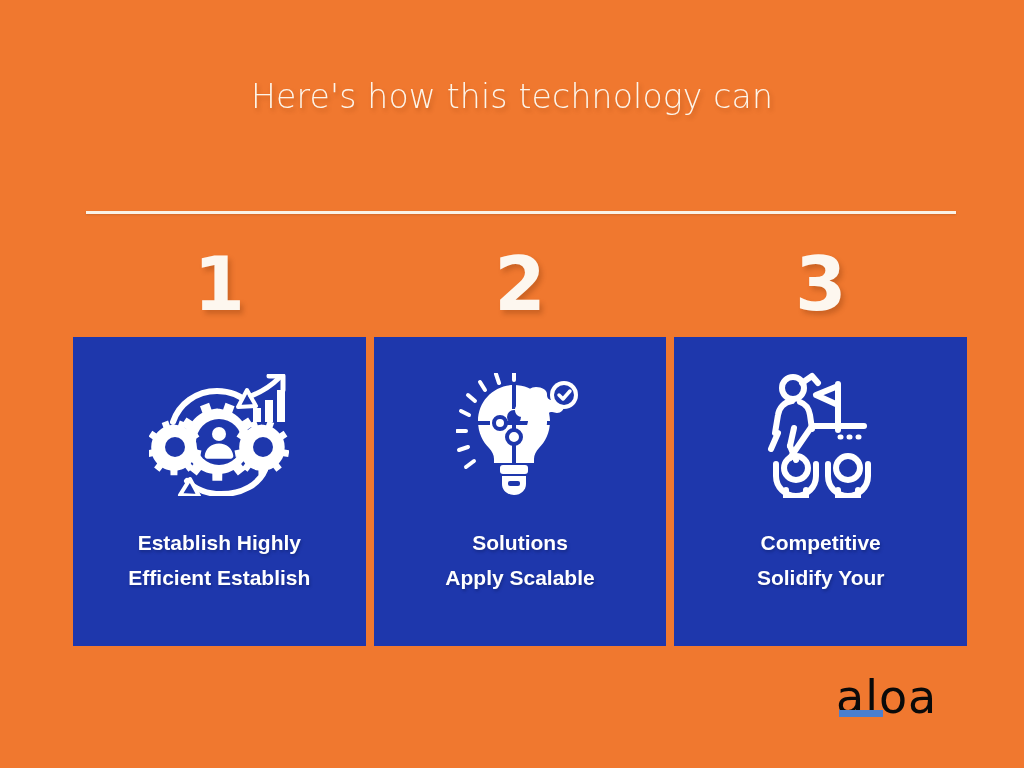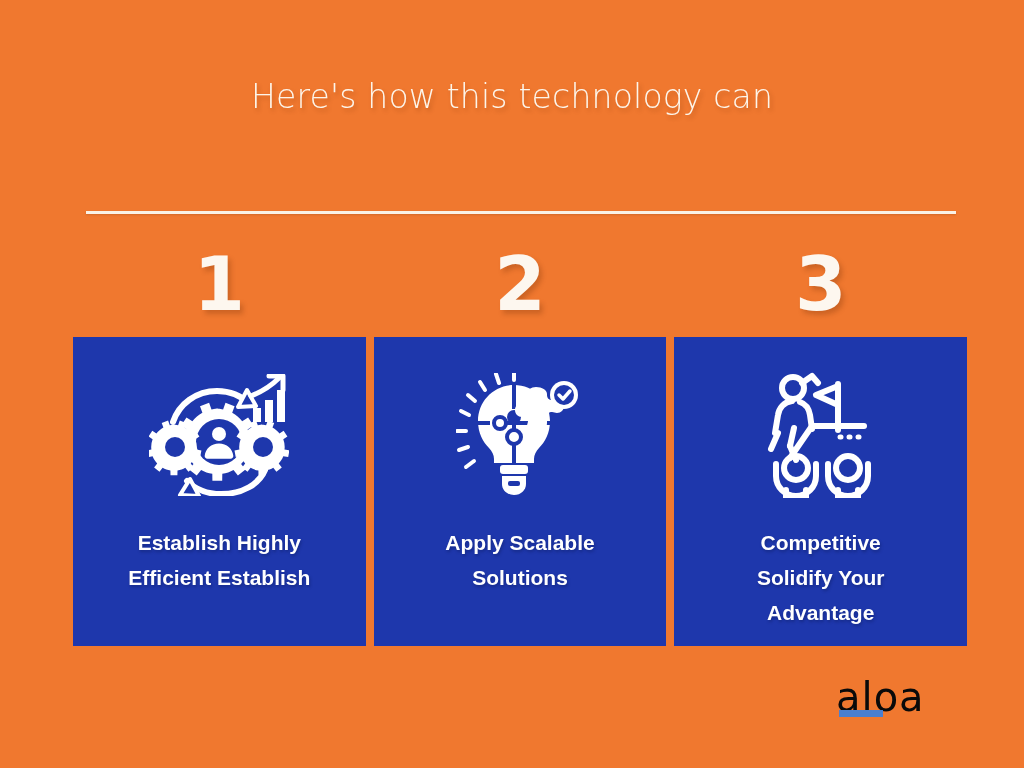--- a/index.html
+++ b/index.html
@@ -127,21 +127,21 @@
   .logo {
     position: absolute;
     left: 836px;
     top: 668px;
     width: 132px;
     height: 62px;
   }
   .logo-text {
     font-family: "DejaVu Sans", sans-serif;
     font-weight: 400;
-    font-size: 40px;
+    font-size: 46px;
     line-height: 58px;
     letter-spacing: 1px;
     color: #0A0A0A;
   }
   .logo-underline {
     position: absolute;
     left: 3px;
     top: 42px;
     width: 44px;
     height: 7px;
@@ -248,22 +248,22 @@
           <rect x="52" y="108" width="12" height="5" rx="2" fill="#1E37AC"></rect>
 
           <path d="M80 14c-5 0-9 3-9 7 0 2 1 3 1 5 0 3-3 4-6 4-4 0-7 3-7 7s3 7 7 7c3 0 6 1 6 4 0 2-1 3-1 5 0 4 4 7 9 7 6 0 11-4 11-10v-6c0-3 2-5 5-5 2 0 3 1 5 1 4 0 7-3 7-7s-3-7-7-7c-2 0-3 1-5 1-3 0-5-2-5-5v-1c0-4-5-7-11-7z" fill="#FFFFFF"></path>
 
           <circle cx="108" cy="22" r="14" fill="#FFFFFF"></circle>
           <circle cx="108" cy="22" r="10" fill="#1E37AC"></circle>
           <path d="M103 22l4 4 7-8" stroke="#FFFFFF" stroke-width="3.5" fill="none" stroke-linecap="round" stroke-linejoin="round"></path>
         </svg>
       </div>
       <div class="card-label">
+        <div>Solutions</div>
         <div>Apply Scalable</div>
-        <div>Solutions</div>
       </div>
     </div>
 
     <div class="card">
       <div class="card-icon">
         <svg width="130" height="126" viewBox="0 0 130 126" fill="none" stroke="#FFFFFF" stroke-width="6" stroke-linecap="round" stroke-linejoin="round">
 
           <circle cx="37" cy="16" r="11"></circle>
 
           <path d="M46 11l10-7 6 7"></path>
@@ -292,21 +292,20 @@
           <path d="M30 118v8h20v-8"></path>
 
           <circle cx="92" cy="96" r="12"></circle>
           <path d="M72 92v12c0 11 9 20 20 20s20-9 20-20V92"></path>
           <path d="M82 118v8h20v-8"></path>
         </svg>
       </div>
       <div class="card-label">
         <div>Competitive</div>
         <div>Solidify Your</div>
-        <div>Advantage</div>
       </div>
     </div>
 
   </div>
 
   <div class="logo">
     <span class="logo-text">aloa</span>
     <span class="logo-underline"></span>
   </div>
 

